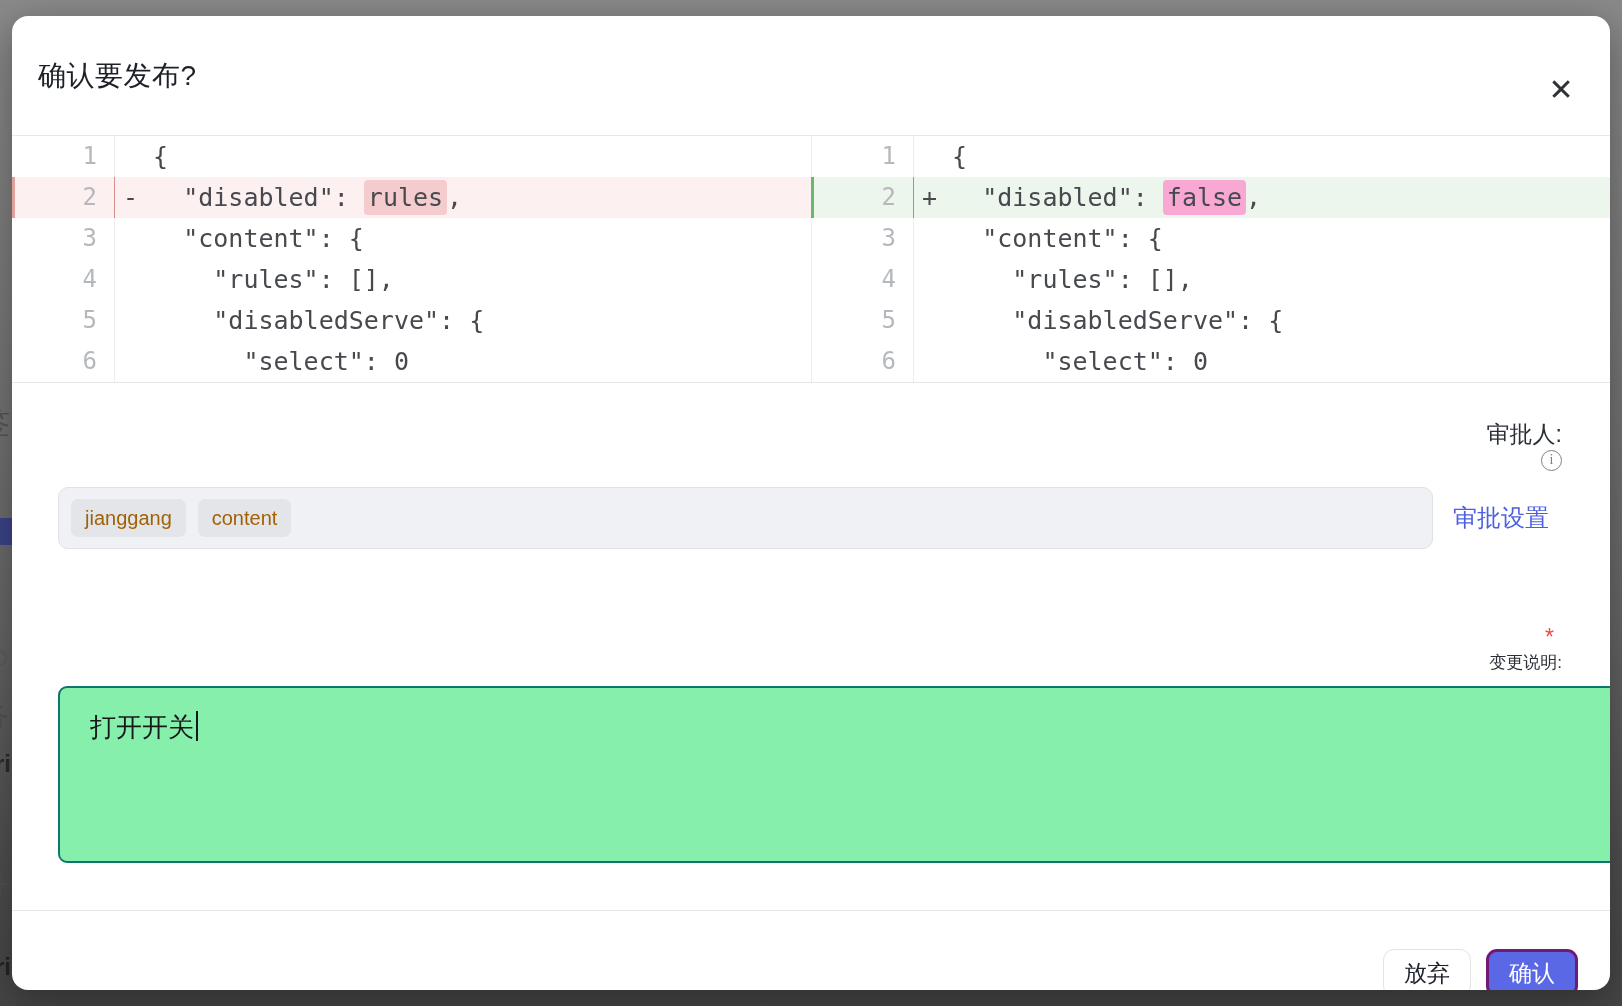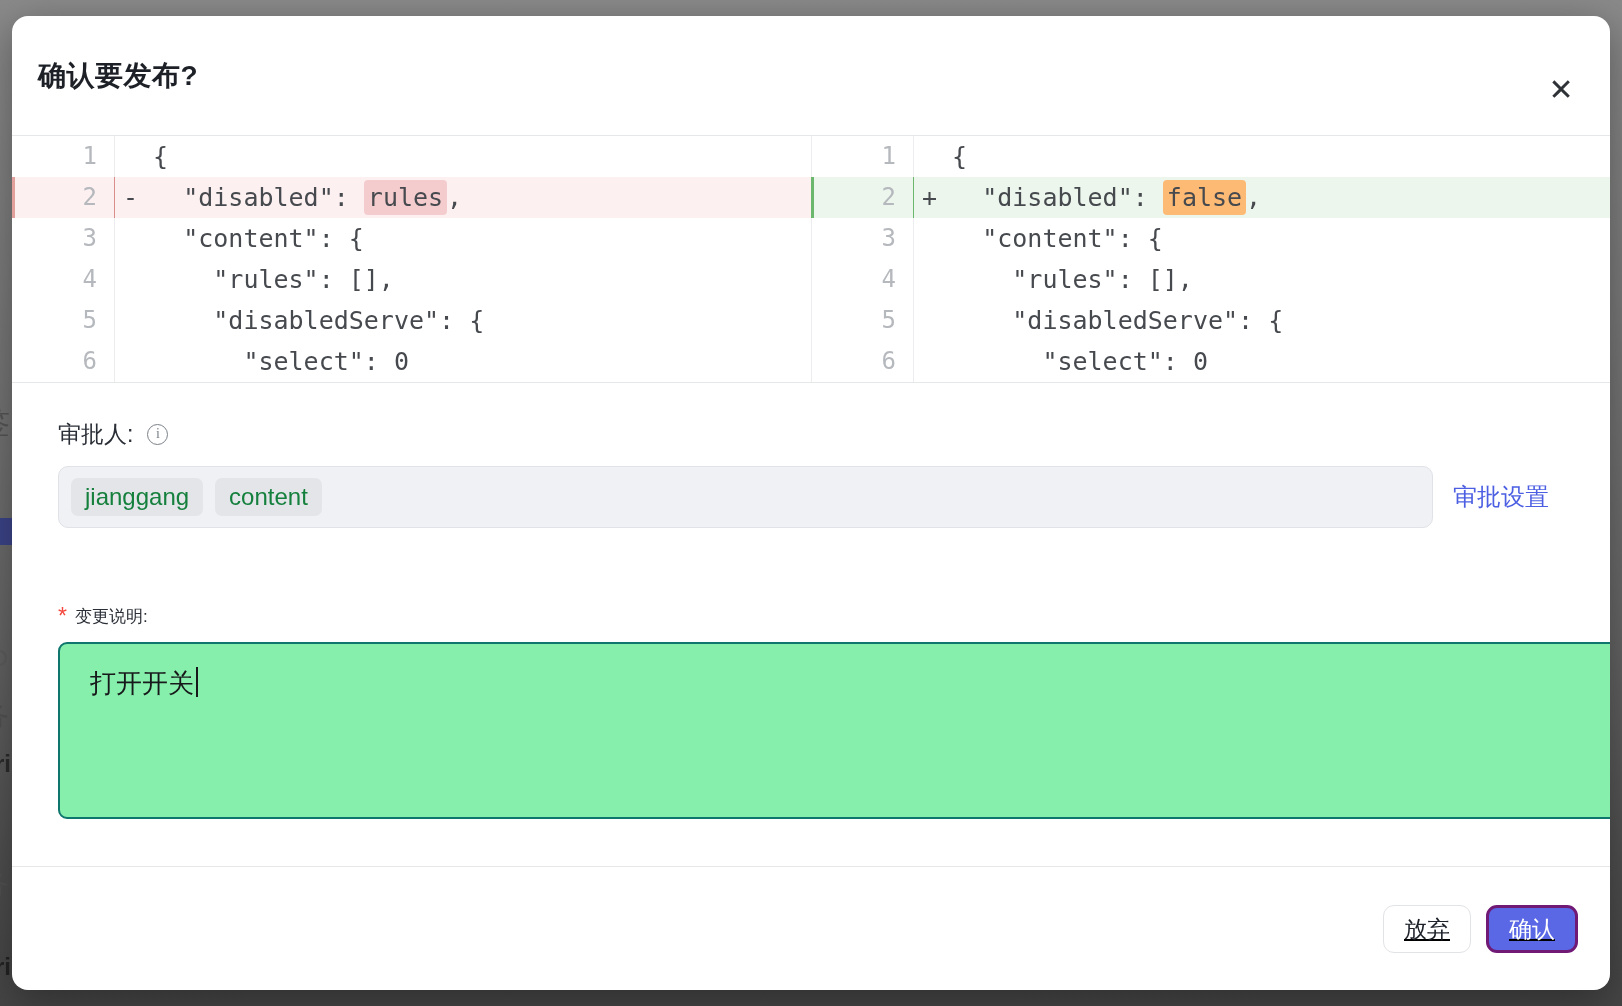--- a/index.html
+++ b/index.html
@@ -25,21 +25,21 @@
   .ring { position:absolute; top:650px; left:-9px; width:16px; height:16px;
     border:2px solid #5d5d5d; border-radius:50%; }
 
   
   .modal {
     position:absolute; left:12px; top:16px; width:1598px; height:974px;
     background:#ffffff; border-radius:16px; z-index:2;
     box-shadow:0 10px 40px rgba(0,0,0,.35); overflow:hidden;
   }
   .m-title {
-    margin:41px 0 0 26px; font-size:28px; font-weight:700; color:#1d2127;
+    margin:41px 0 0 26px; font-size:28px; font-weight:400; color:#1d2127;
     letter-spacing:.5px;
   }
   .m-close {
     position:absolute; top:52px; right:27px; width:44px; height:44px;
     display:flex; align-items:center; justify-content:center;
     font-size:30px; color:#2f3338; cursor:pointer; line-height:1;
   }
 
   
   .diff {
@@ -60,39 +60,39 @@
   .tok { white-space:pre; }
   
   .rm { background:#fdf0f0; }
   .rm::before { content:""; position:absolute; left:0; top:0; bottom:0; width:3px; background:#e2a09c; }
   .rm .gut { border-right:1px solid #d98f8a; }
   .rm .tok { background:#f5cccd; border-radius:4px; padding:3px 4px; }
   
   .ad { background:#ecf6ed; }
   .ad::before { content:""; position:absolute; left:0; top:0; bottom:0; width:3px; background:#6cb76e; }
   .ad .gut { border-right:1px solid #6cb76e; border-left:1px solid #6cb76e; }
-  .ad .tok { background:#fdba74; border-radius:4px; padding:3px 4px; }
+  .ad .tok { background:#f9a8d4; border-radius:4px; padding:3px 4px; }
 
   
   .sec-approver { margin:36px 48px 0 46px; }
-  .lbl-row { display:flex; align-items:center; font-size:23px; color:#2a2e36; }
+  .lbl-row { display:flex; align-items:flex-end; font-size:23px; color:#2a2e36;flex-direction:column; }
   .info-icon {
     margin-left:14px; width:21px; height:21px; border:1.5px solid #7b8189;
     border-radius:50%; color:#7b8189; font-size:14px; line-height:18px;
     text-align:center; font-family:"Liberation Serif","DejaVu Serif",serif;
     cursor:pointer;
   }
   .approver-row { display:flex; align-items:center; margin-top:16px; }
   .approver-input {
     width:1375px; height:62px; background:#eff1f4; border:1px solid #e0e2e7;
     border-radius:10px; display:flex; align-items:center; padding:0 12px;
     gap:12px; cursor:text;
   }
   .tag {
-    background:#e3e5e9; color:#15803d; font-size:24px; border-radius:7px;
+    background:#e3e5e9; color:#a16207; font-size:20px; border-radius:7px;
     padding:5px 14px; line-height:28px; cursor:default;
   }
   .link { margin-left:20px; font-size:24px; color:#4c5fe2; cursor:pointer;text-align:center; }
 
   
   .sec-desc { margin:75px 48px 0 46px; }
   .req { color:#f5483f; font-size:23px; margin-right:8px; }
   .desc-label { font-size:17px; color:#2a2e36; }
   .textarea {
     margin-top:12px; width:1608px; height:177px; background:#86efac;
@@ -102,21 +102,21 @@
   .caret { display:inline-block; width:2px; height:30px; background:#17181a;
     vertical-align:-5px; margin-left:2px; }
   .resize-handle {
     position:absolute; right:4px; bottom:4px; width:16px; height:16px;
     background:repeating-linear-gradient(135deg, transparent 0 4px, #8a8f98 4px 6px);
     clip-path:polygon(100% 0, 100% 100%, 0 100%);
     cursor:nwse-resize;
   }
 
   
-  .footer { margin-top:47px; border-top:1px solid #e6e7e9;text-decoration:underline; }
+  .footer { margin-top:47px; border-top:1px solid #e6e7e9; }
   .footer-btns { display:flex; justify-content:flex-end; gap:15px; padding:38px 32px 0 0; }
   .btn {
     height:48px; min-width:85px; padding:0 20px; border-radius:11px;
     font-size:23px; display:flex; align-items:center; justify-content:center;
     cursor:pointer;
   }
   .btn-cancel { background:#ffffff; border:1px solid #e2e3e7; color:#1d2129; }
   .btn-confirm { background:#5a68e5; border:3px solid #701a75; color:#ffffff; }
 </style>
 </head>

